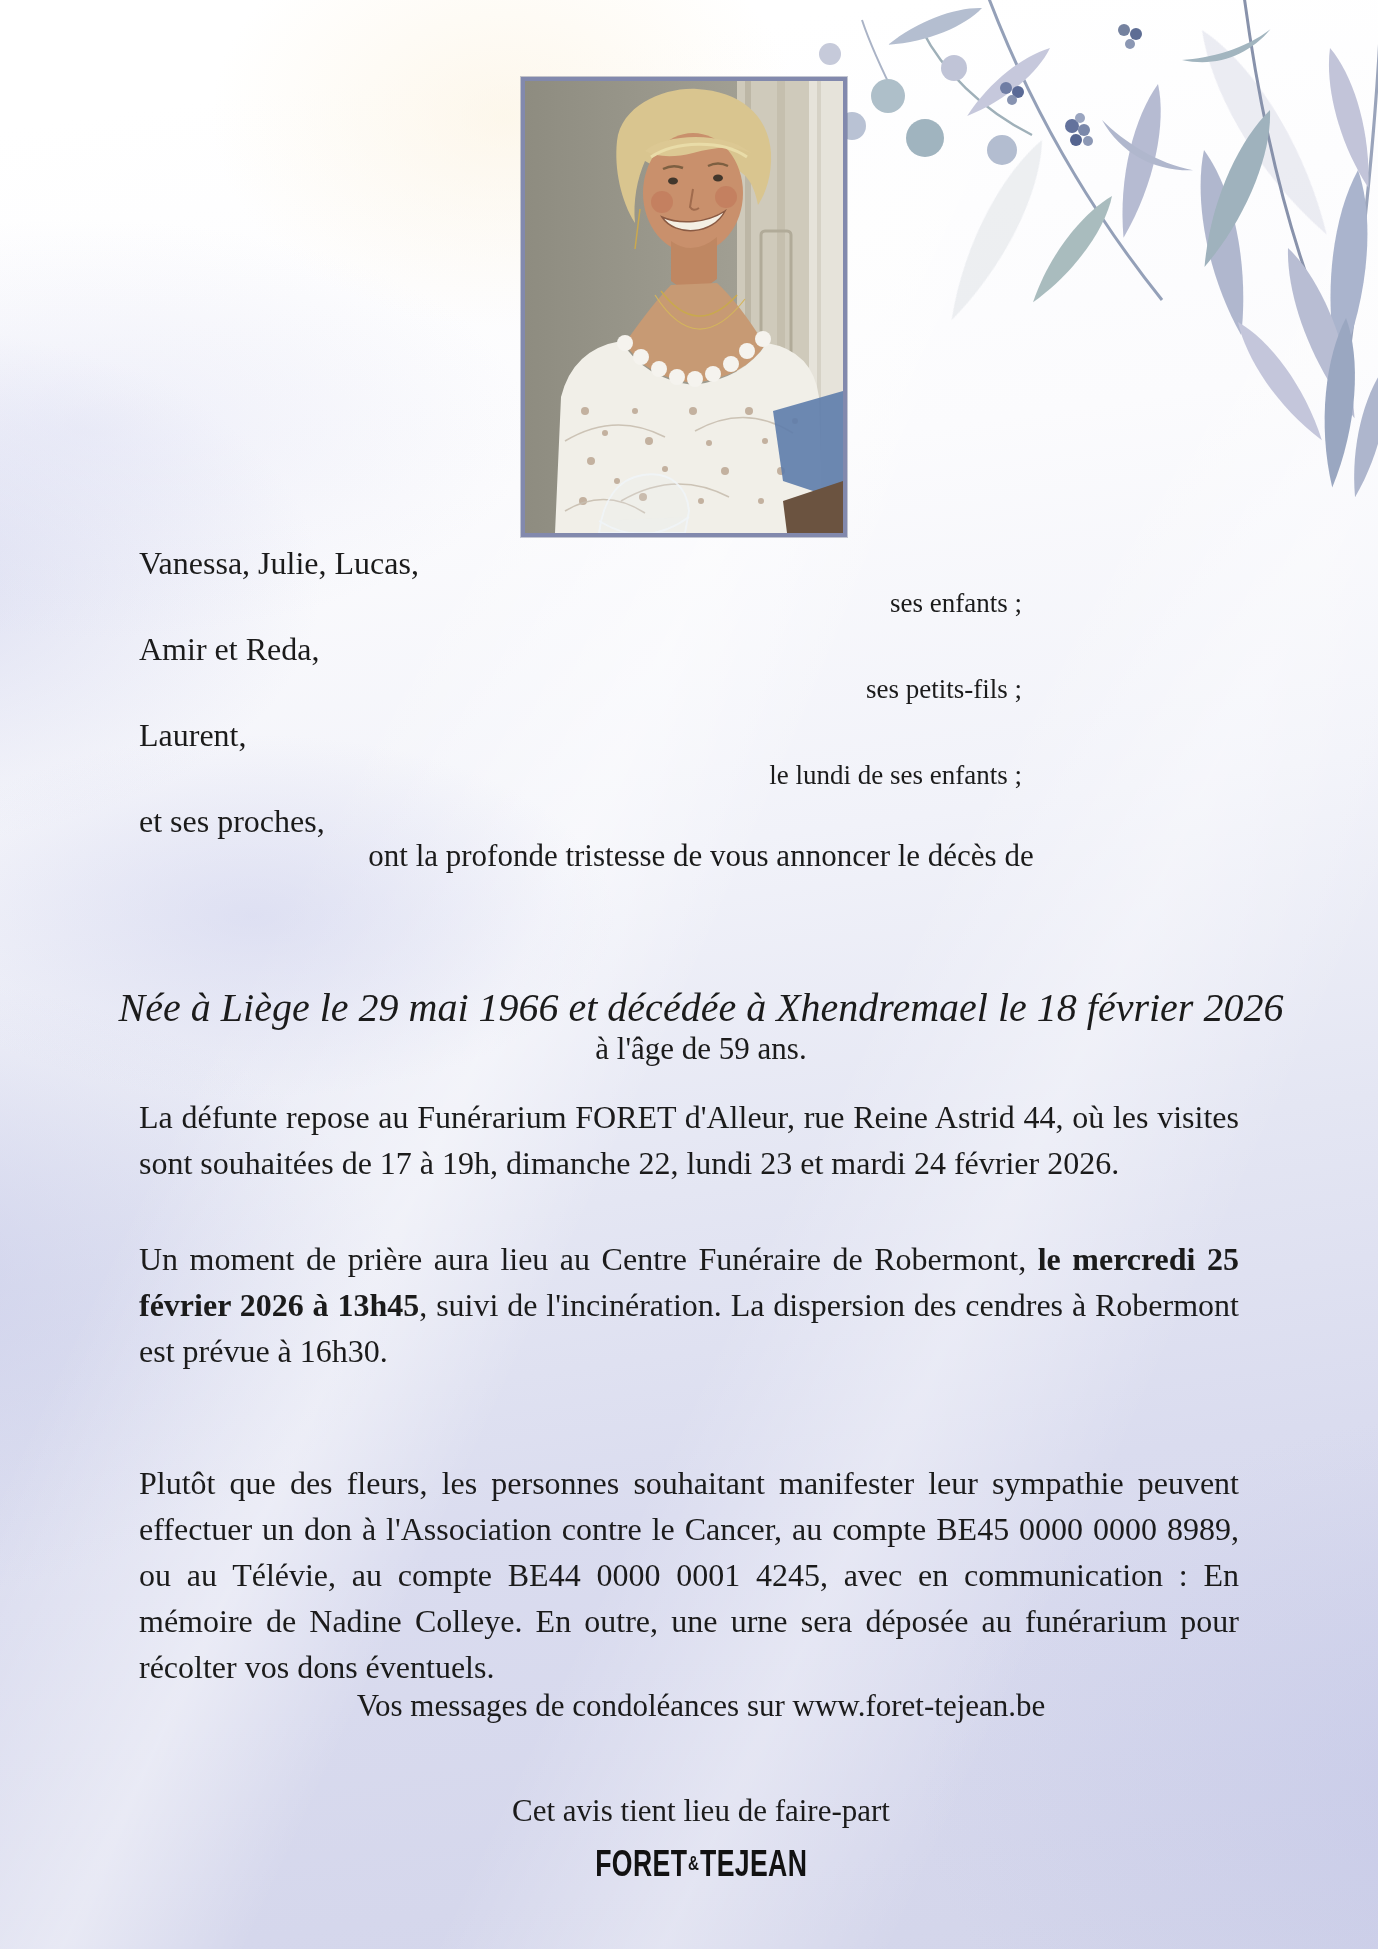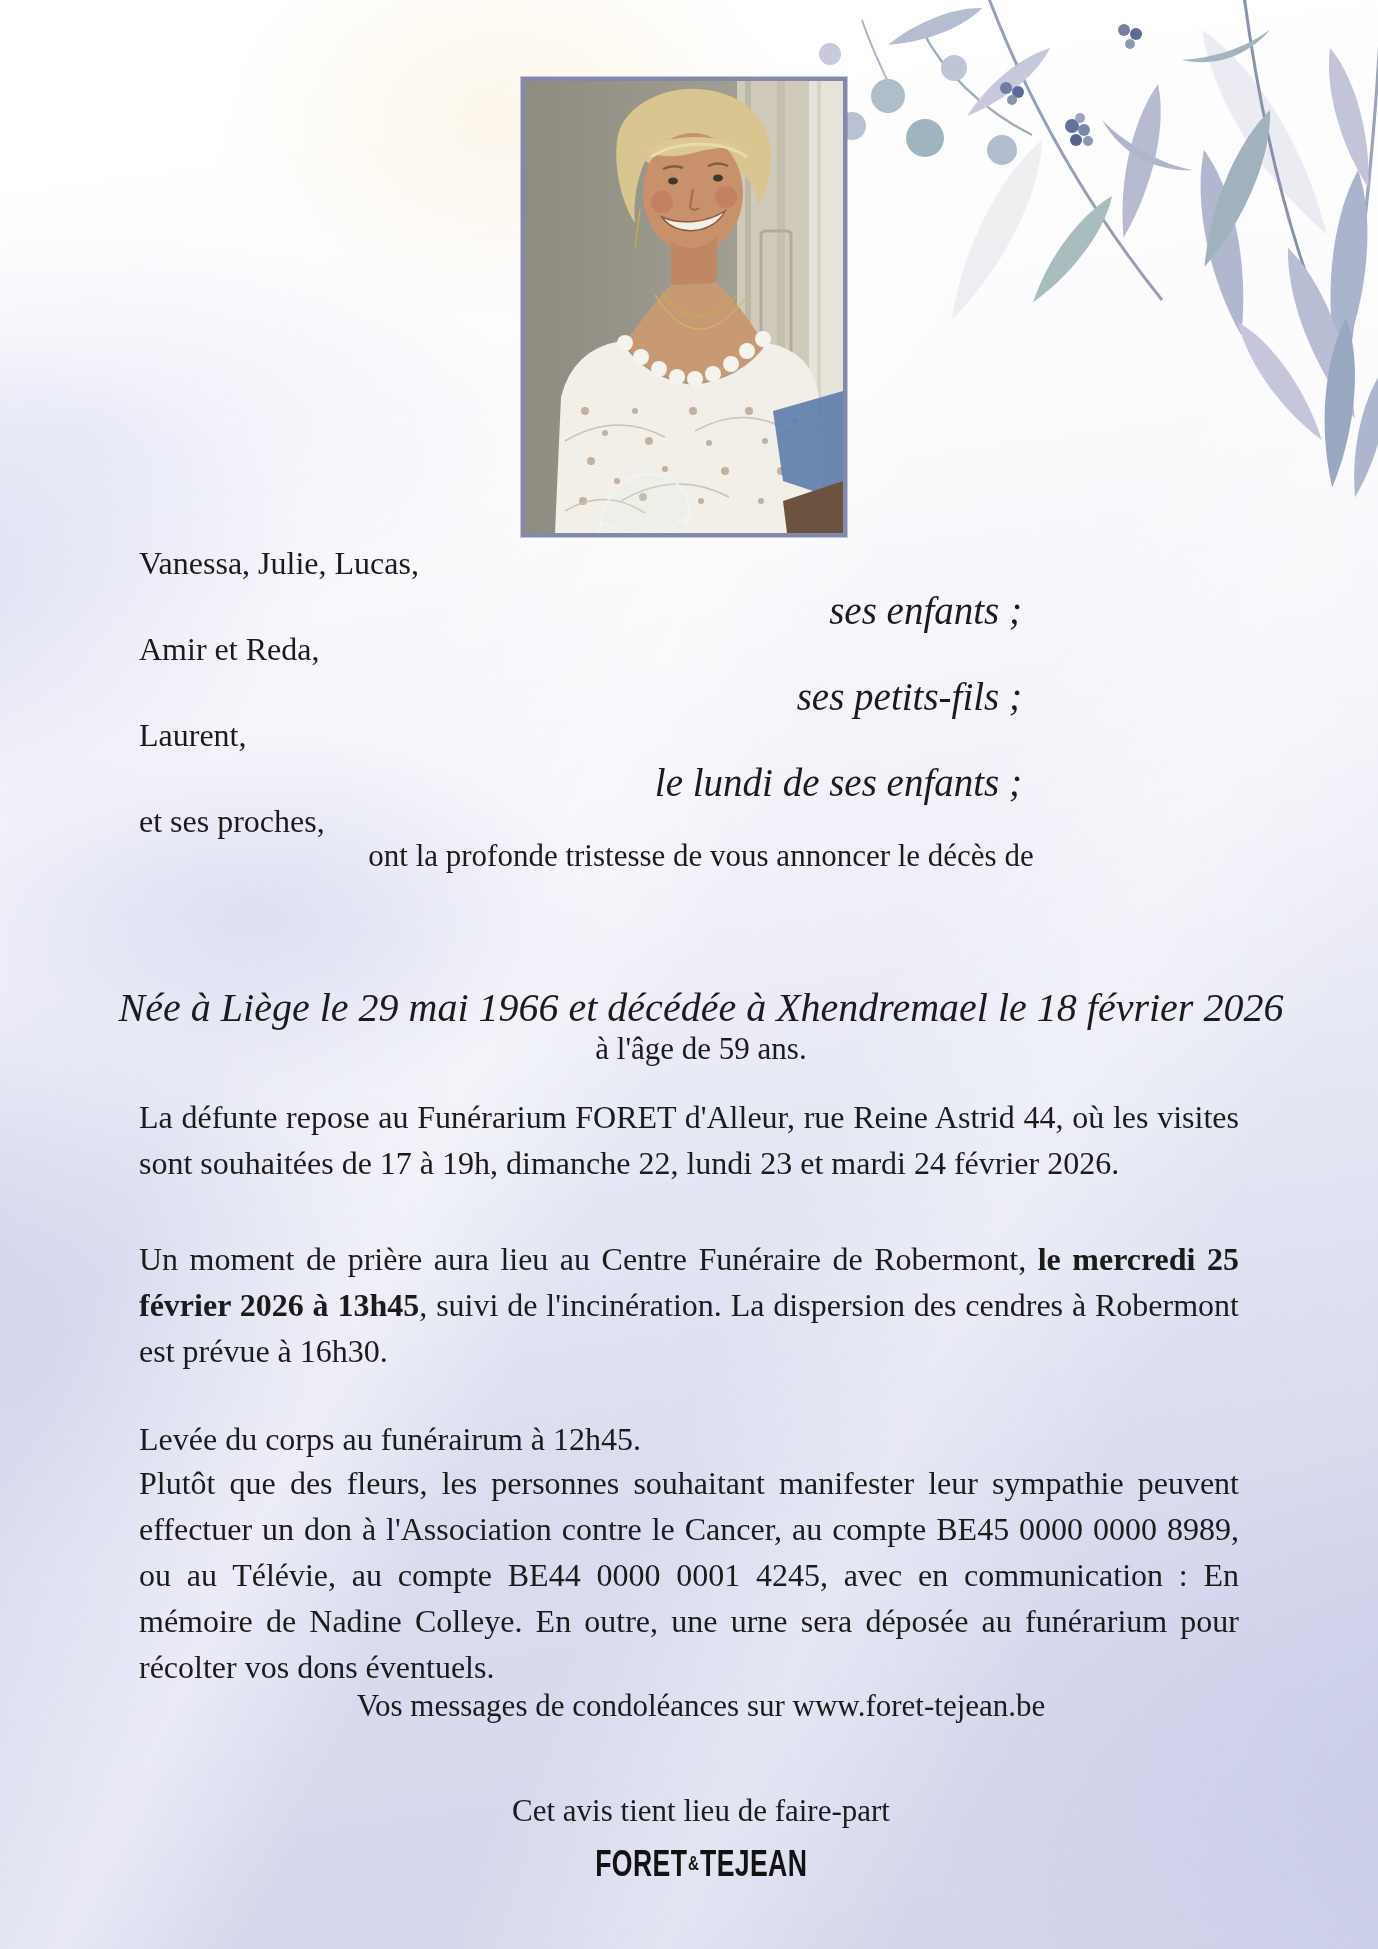--- a/index.html
+++ b/index.html
@@ -34,21 +34,21 @@
   .leaves{position:absolute;top:0;right:0;width:720px;height:520px;}
   .photo-frame{
     position:absolute;left:521px;top:77px;width:318px;height:452px;
     border:4px solid #8289ad;
     box-shadow:0 0 0 1px rgba(90,96,130,0.35);
     background:#9b998e;
   }
   .photo-frame svg{display:block;}
   .line{position:absolute;white-space:nowrap;}
   .name-left{left:139px;font-size:32px;}
-  .role-right{right:380px;font-size:39px;font-style:italic;}
+  .role-right{right:380px;font-size:27px;}
   .r0{top:545px}.r1{top:588px}.r2{top:631px}.r3{top:674px}
   .r4{top:717px}.r5{top:760px}.r6{top:803px}
   .centerline{position:absolute;left:0;width:100%;text-align:center;}
   .announce{top:838px;font-size:31px;}
   .title{top:891px;font-size:49px;font-weight:700;letter-spacing:0.5px;margin:0;}
   .birth1{top:984px;font-size:40px;font-style:italic;}
   .birth2{top:1031px;font-size:31px;}
   .para{position:absolute;left:139px;width:1100px;margin:0;font-size:32px;line-height:46px;text-align:justify;}
   .p1{top:1094px}
   .p2{top:1236px}
@@ -211,21 +211,20 @@
   <div class="centerline announce">ont la profonde tristesse de vous annoncer le décès de</div>
 
 
   <div class="centerline birth1">Née à Liège le 29 mai 1966 et décédée à Xhendremael le 18 février 2026</div>
   <div class="centerline birth2">à l'âge de 59 ans.</div>
 
   <p class="para p1">La défunte repose au Funérarium FORET d'Alleur, rue Reine Astrid 44, où les visites sont souhaitées de 17 à 19h, dimanche 22, lundi 23 et mardi 24 février 2026.</p>
 
   <p class="para p2"><span>Un moment de prière aura lieu au Centre Funéraire de Robermont, </span><strong>le mercredi 25 février 2026 à 13h45</strong><span>, suivi de l'incinération. La dispersion des cendres à Robermont est prévue à 16h30.</span></p>
 
-  <p class="para p3">Levée du corps au funérairum à 12h45.</p>
 
   <p class="para p4">Plutôt que des fleurs, les personnes souhaitant manifester leur sympathie peuvent effectuer un don à l'Association contre le Cancer, au compte BE45 0000 0000 8989, ou au Télévie, au compte BE44 0000 0001 4245, avec en communication : En mémoire de Nadine Colleye. En outre, une urne sera déposée au funérarium pour récolter vos dons éventuels.</p>
 
   <div class="centerline cond">Vos messages de condoléances sur www.foret-tejean.be</div>
 
   <div class="centerline logo">
     <span class="logo-inner"><span>FORET</span><span class="amp">&amp;</span><span>TEJEAN</span></span>
   </div>
 
   <div class="centerline notice">Cet avis tient lieu de faire-part</div>

